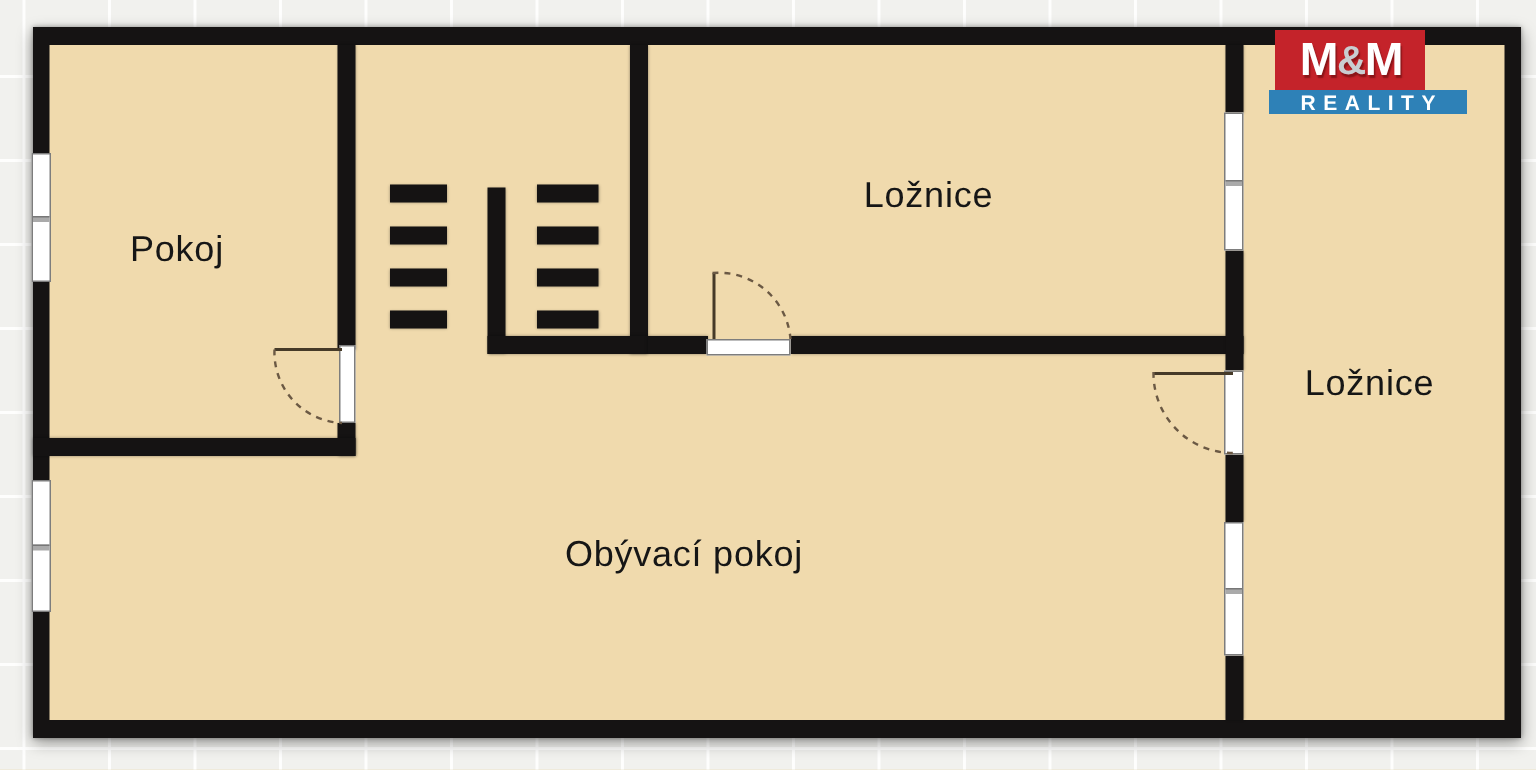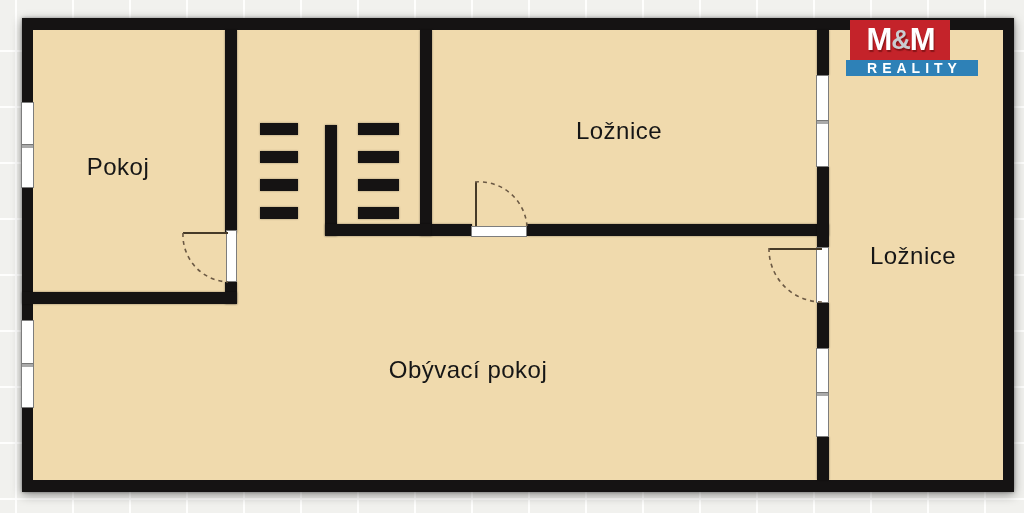--- a/index.html
+++ b/index.html
@@ -133,21 +133,21 @@
     <div class="step" style="left:260px;top:207px;width:38px;height:12px;"></div>
     <div class="step" style="left:358px;top:123px;width:41px;height:12px;"></div>
     <div class="step" style="left:358px;top:151px;width:41px;height:12px;"></div>
     <div class="step" style="left:358px;top:179px;width:41px;height:12px;"></div>
     <div class="step" style="left:358px;top:207px;width:41px;height:12px;"></div>
   </div>
 
   <div class="room-label" style="left:118px;top:167px;">Pokoj</div>
   <div class="room-label" style="left:606px;top:131px;margin-left:13px;">Ložnice</div>
   <div class="room-label" style="left:913px;top:256px;">Ložnice</div>
-  <div class="room-label" style="left:468px;top:370px;">Obývací pokoj</div>
+  <div class="room-label" style="left:456px;top:370px;">Obývací pokoj</div>
 
   <div class="logo">
     <div class="logo-brand">
       <span>M</span>
         <span class="amp">&amp;</span>
         <span>M</span>
     </div>
     <div class="logo-tagline">REALITY</div>
   </div>
 

